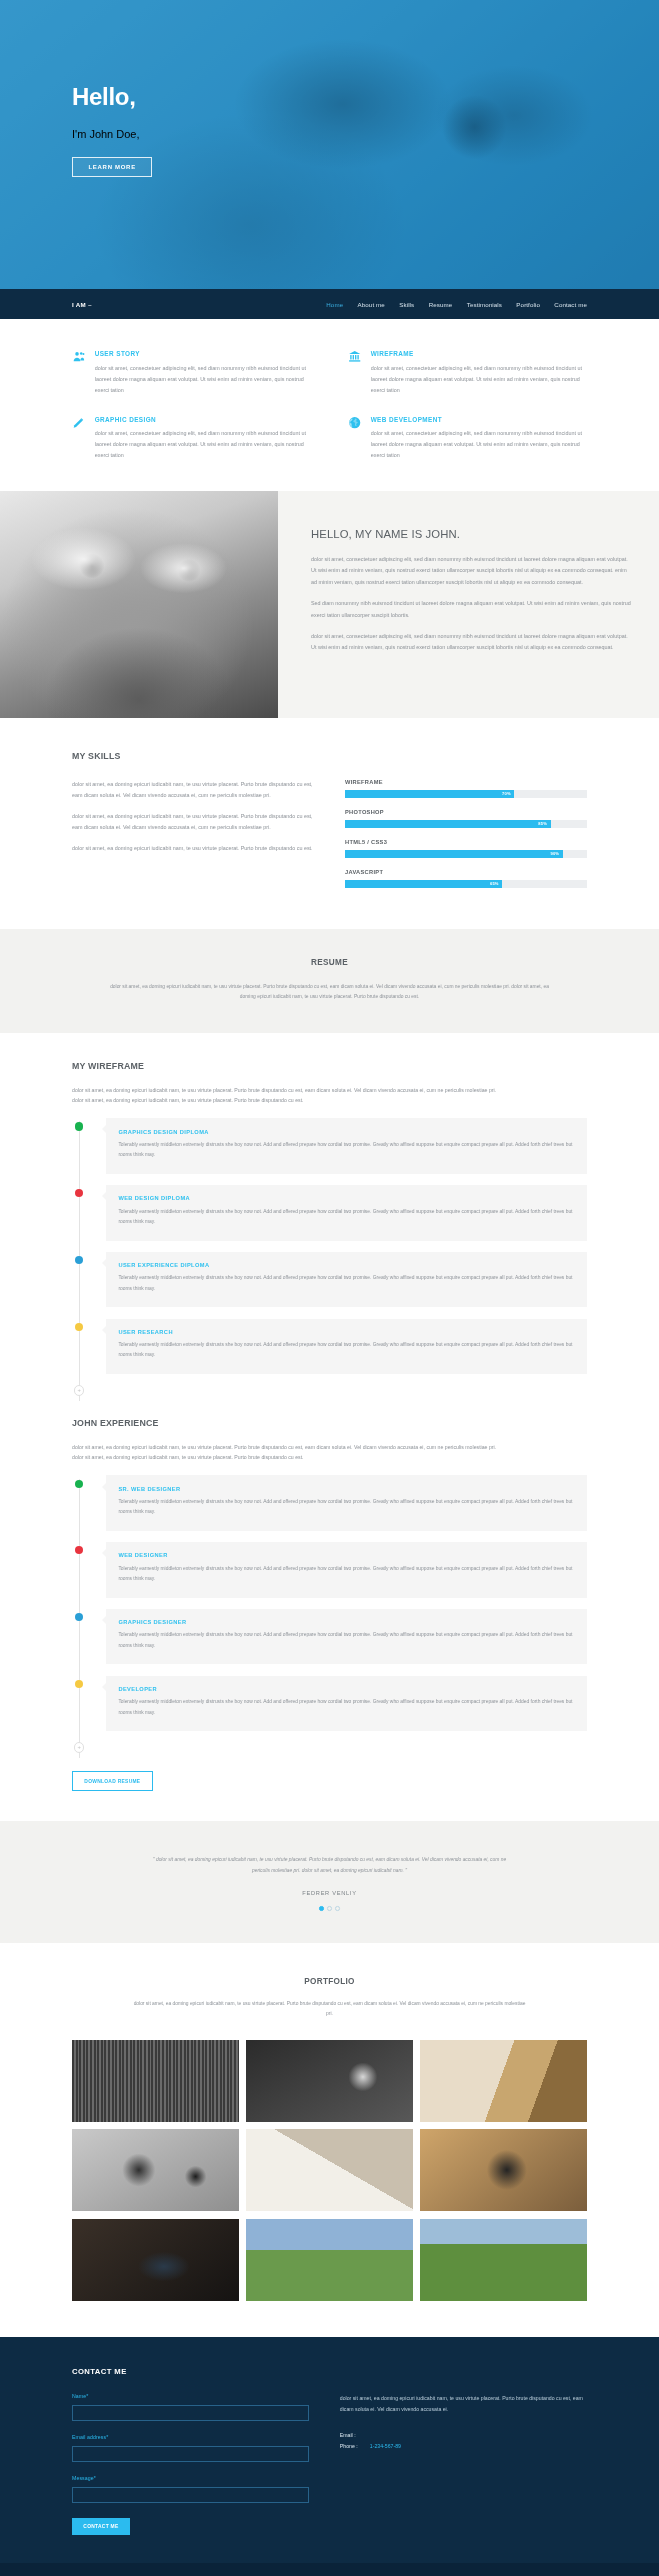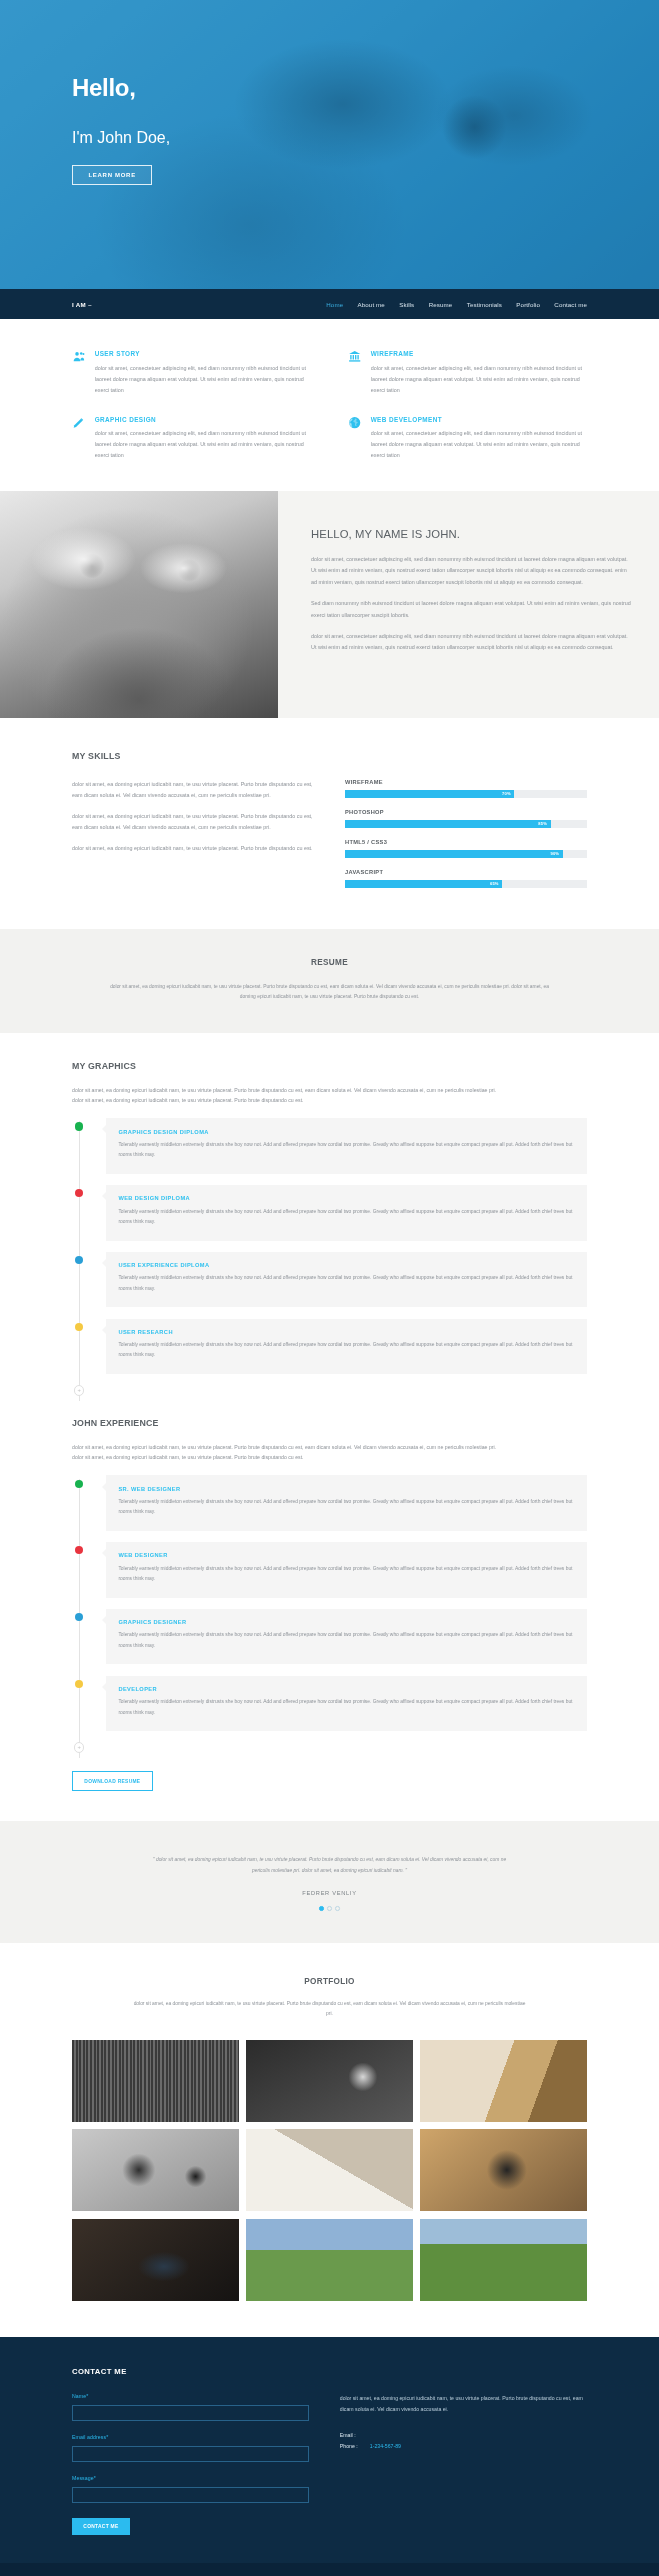--- a/index.html
+++ b/index.html
@@ -24,24 +24,24 @@
       radial-gradient(ellipse 155px 93px at 52% 36%, rgba(10,45,70,.55), transparent 70%),
       radial-gradient(ellipse 113px 72px at 78% 40%, rgba(12,50,78,.45), transparent 70%),
       radial-gradient(ellipse 216px 155px at 38% 78%, rgba(18,70,105,.40), transparent 72%),
       radial-gradient(circle 46px at 72% 44%, rgba(5,30,50,.65), transparent 70%),
       linear-gradient(140deg,#3f9fd0 0%, #2f8fc3 40%, #1f7cb2 75%, #1a6fa3 100%);
   }
   .hero-tint { position:absolute; inset:0; background:rgba(41,140,196,.42); }
   .hero-inner { position:relative; padding-top:76px; }
   .hero h1 {
     font-size:24px; font-weight:bold; color:#ffffff;
-    letter-spacing:-0.3px; line-height:1;
+    letter-spacing:-0.3px; line-height:1;margin-top:9px;
   }
   .hero .sub {
-    margin-top:26px; font-size:16px; color:#ffffff; font-weight:300; line-height:1.55;
+    margin-top:17px; font-size:11px; color:#000000; font-weight:300; line-height:1.55;
   }
   .hero .learn {
     display:inline-block; margin-top:14.4px;
     padding:5.7px 15.5px; border:0.5px solid rgba(255,255,255,.85);
     color:#fff; font-size:6px; font-weight:bold; letter-spacing:0.7px;
     background:rgba(255,255,255,.06); cursor:pointer;
   }
 
   
   .nav {
@@ -388,21 +388,21 @@
 
 <section class="resume-banner">
   <div class="wrap">
     <h2>RESUME</h2>
     <p>dolor sit amet, ea doming epicuri iudicabit nam, te usu virtute placerat. Purto brute disputando cu est, eam dicam soluta ei. Vel dicam vivendo accusata ei, cum ne periculis molestiae pri. dolor sit amet, ea doming epicuri iudicabit nam, te usu virtute placerat. Purto brute disputando cu est.</p>
   </div>
 </section>
 
 <section class="tl-sec">
   <div class="wrap">
-    <h2>MY GRAPHICS</h2>
+    <h2>MY WIREFRAME</h2>
     <div class="tl-intro">
       <p>dolor sit amet, ea doming epicuri iudicabit nam, te usu virtute placerat. Purto brute disputando cu est, eam dicam soluta ei. Vel dicam vivendo accusata ei, cum ne periculis molestiae pri.</p>
       <p>dolor sit amet, ea doming epicuri iudicabit nam, te usu virtute placerat. Purto brute disputando cu est.</p>
     </div>
     <div class="timeline" id="edu-timeline">
         <div class="tl-item">
           <span class="tl-dot" style="background:#18b24f"></span>
           <div class="tl-card">
             <h4>GRAPHICS DESIGN DIPLOMA</h4>
             <p>Tolerably earnestly middleton extremely distrusts she boy now not. Add and offered prepare how cordial two promise. Greatly who affixed suppose but enquire compact prepare all put. Added forth chief trees but rooms think may.</p>

